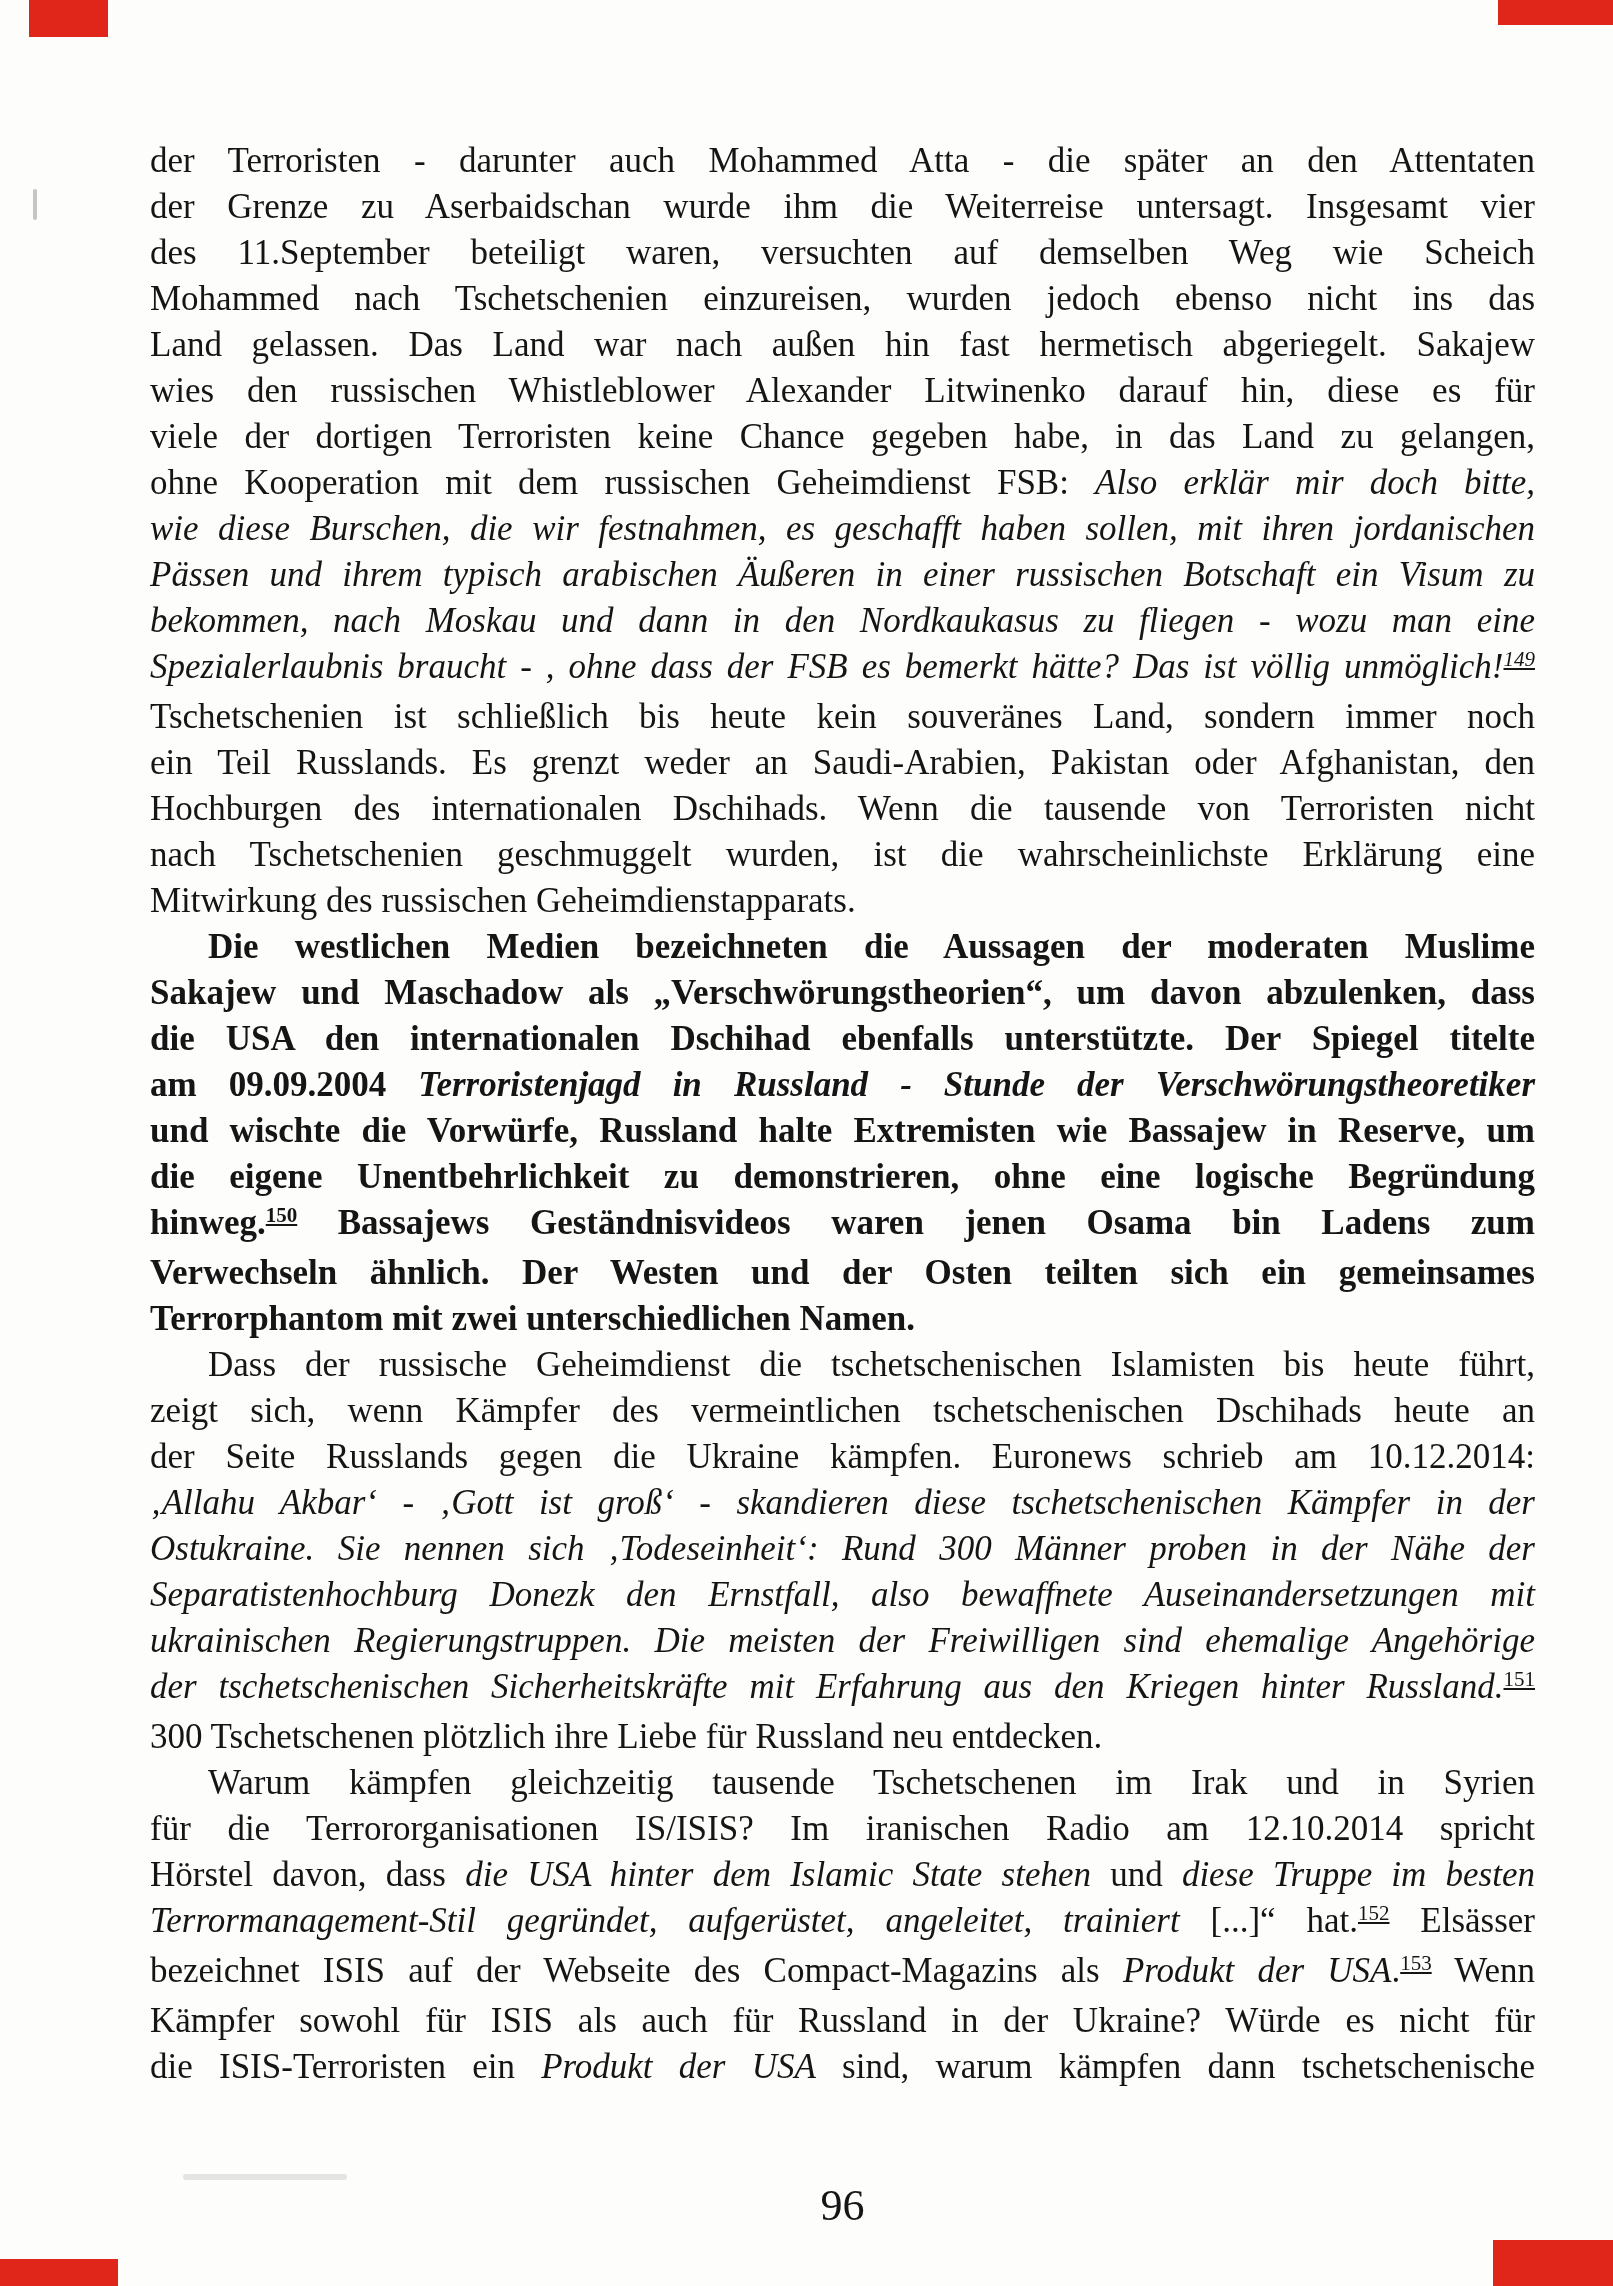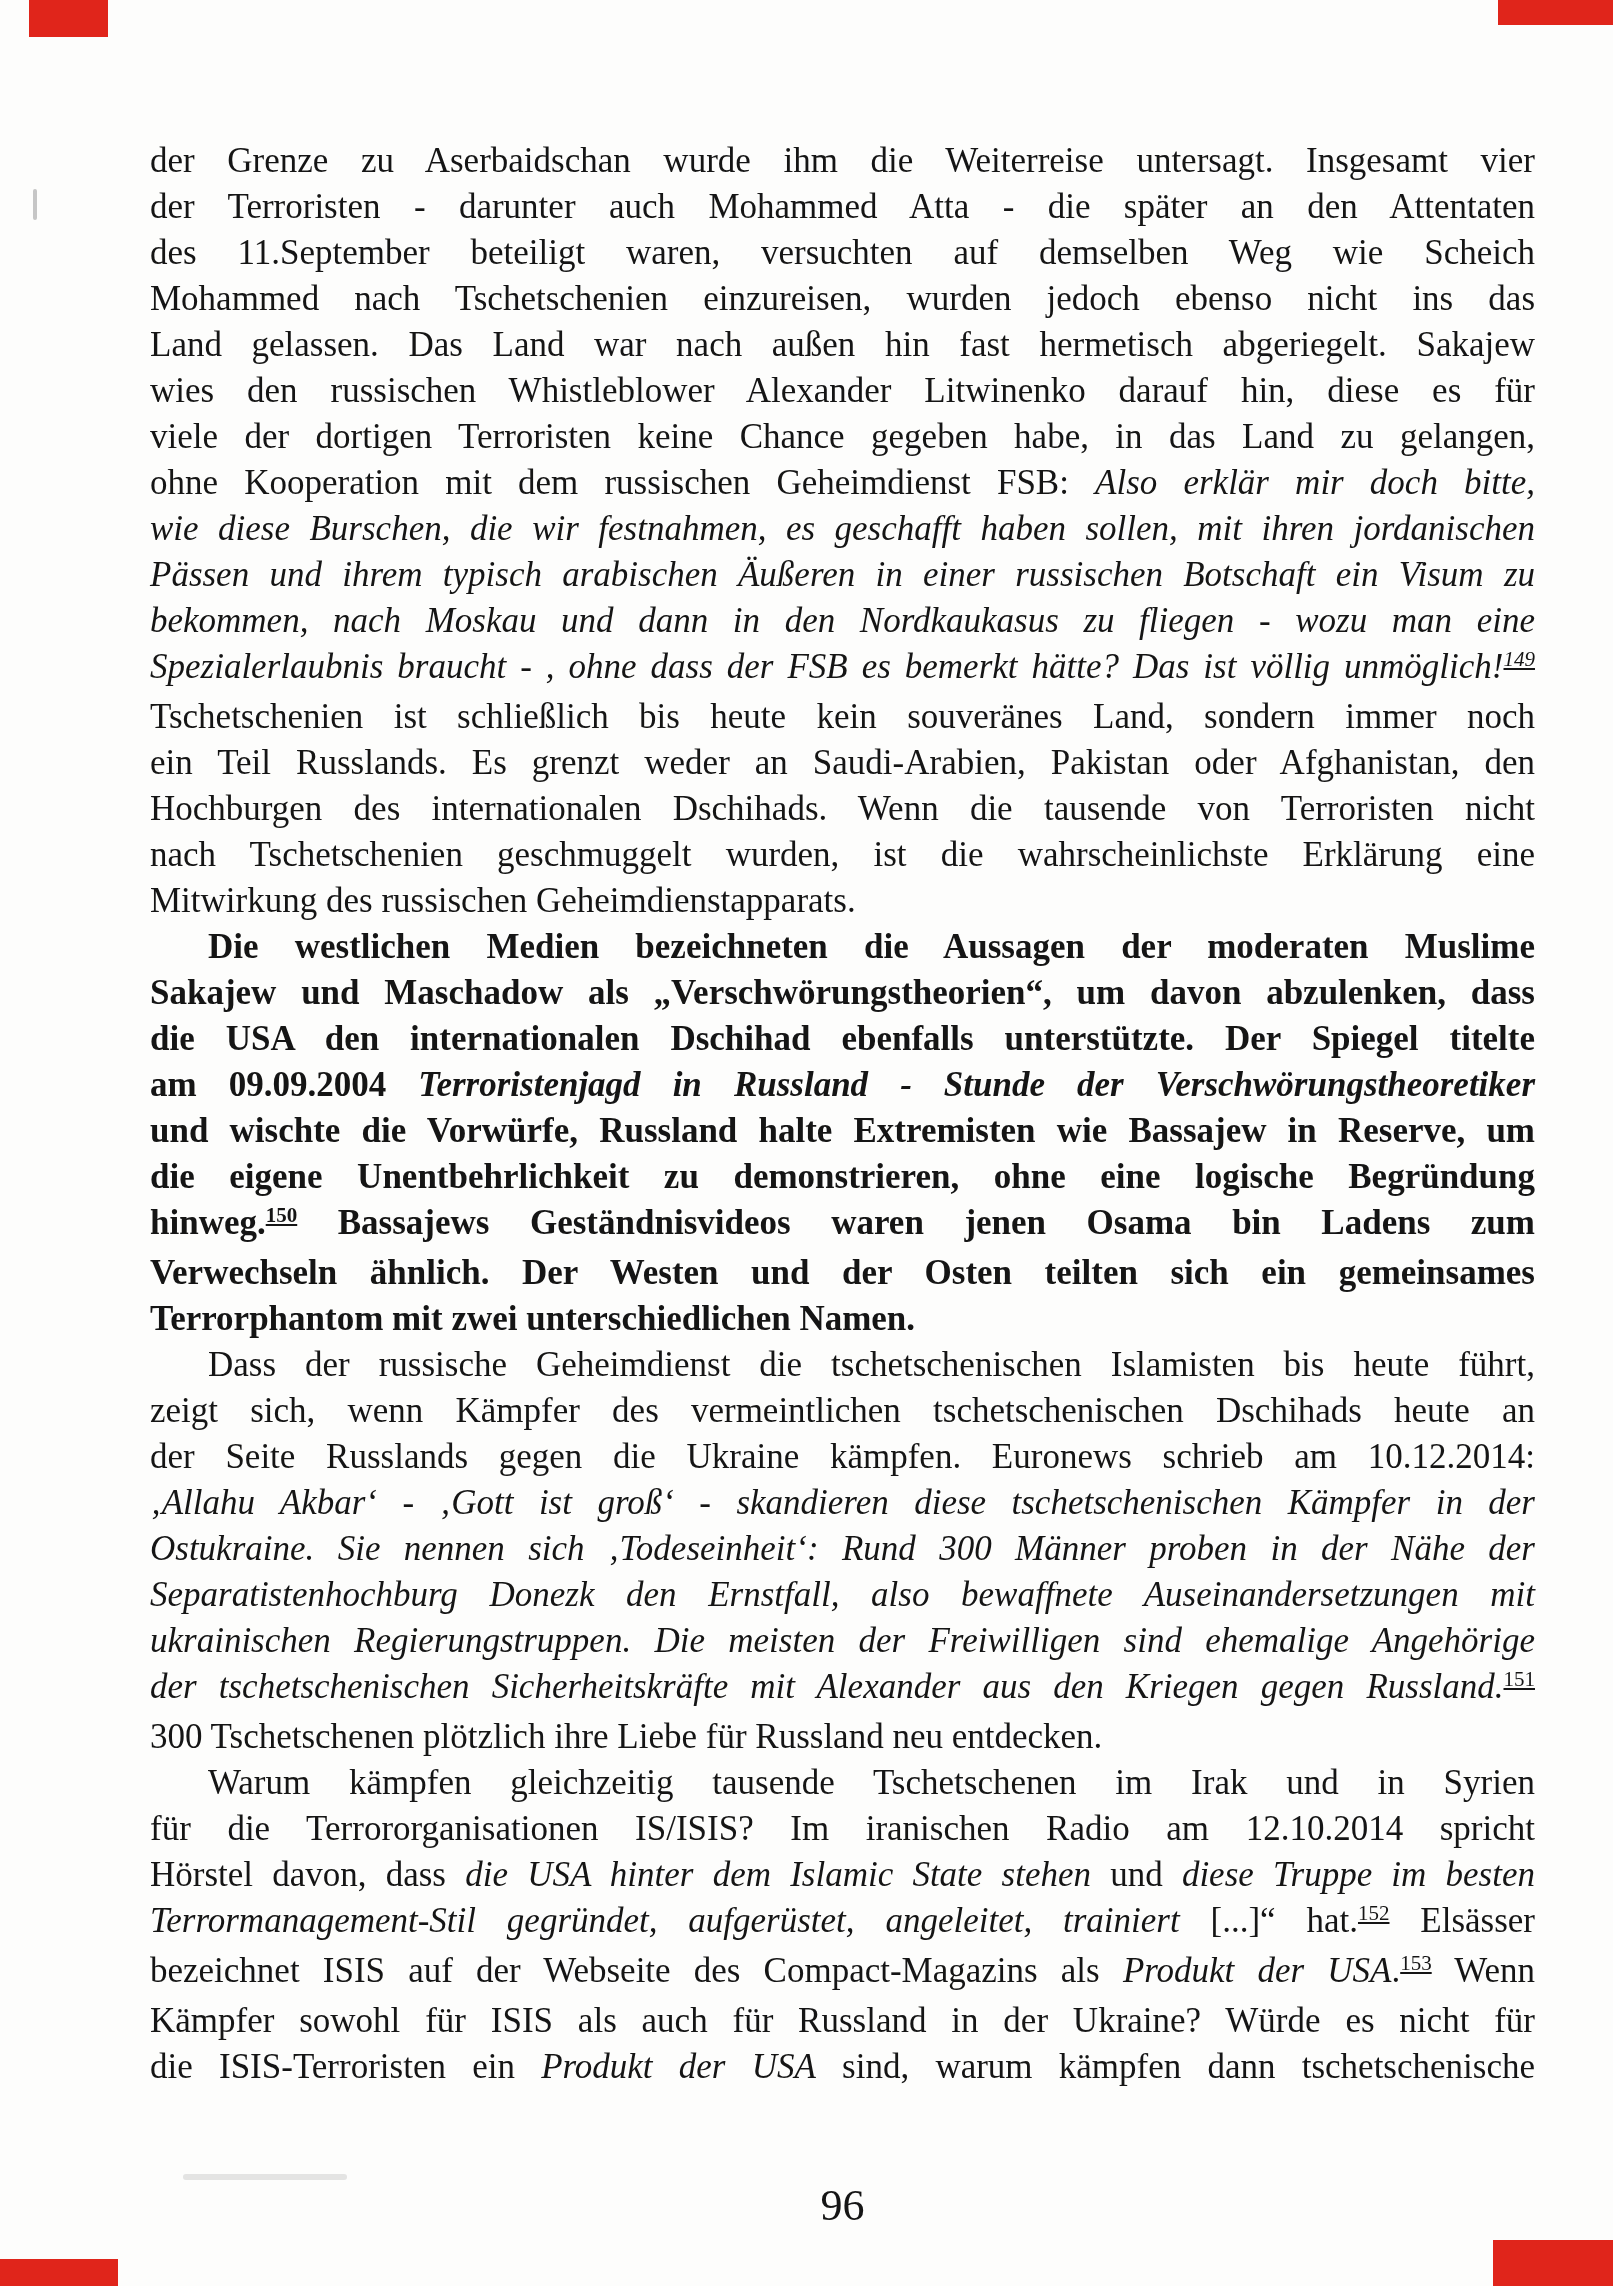--- a/index.html
+++ b/index.html
@@ -49,22 +49,22 @@
 <div class="page">
   <div class="corner-mark mark-tl" style="background: rgb(224, 37, 27);"></div>
   <div class="corner-mark mark-tr" style="background: rgb(224, 37, 27);"></div>
   <div class="corner-mark mark-bl" style="background: rgb(224, 37, 27);"></div>
   <div class="corner-mark mark-br" style="background: rgb(224, 37, 27);"></div>
 
   <div class="artifact-dash" style="background: rgb(198, 198, 198);"></div>
   <div class="artifact-smudge" style="background: rgb(198, 198, 198);"></div>
 
   <div class="text-block" style="color: rgb(21, 21, 21);">
+      <div class="line"><span>der Terroristen - darunter auch Mohammed Atta - die später an den Attentaten</span></div>
       <div class="line"><span>der Grenze zu Aserbaidschan wurde ihm die Weiterreise untersagt. Insgesamt vier</span></div>
-      <div class="line"><span>der Terroristen - darunter auch Mohammed Atta - die später an den Attentaten</span></div>
       <div class="line"><span>des 11.September beteiligt waren, versuchten auf demselben Weg wie Scheich</span></div>
       <div class="line"><span>Mohammed nach Tschetschenien einzureisen, wurden jedoch ebenso nicht ins das</span></div>
       <div class="line"><span>Land gelassen. Das Land war nach außen hin fast hermetisch abgeriegelt. Sakajew</span></div>
       <div class="line"><span>wies den russischen Whistleblower Alexander Litwinenko darauf hin, diese es für</span></div>
       <div class="line"><span>viele der dortigen Terroristen keine Chance gegeben habe, in das Land zu gelangen,</span></div>
       <div class="line"><span>ohne Kooperation mit dem russischen Geheimdienst FSB: </span><span class="it">Also erklär mir doch bitte,</span></div>
       <div class="line"><span class="it">wie diese Burschen, die wir festnahmen, es geschafft haben sollen, mit ihren jordanischen</span></div>
       <div class="line"><span class="it">Pässen und ihrem typisch arabischen Äußeren in einer russischen Botschaft ein Visum zu</span></div>
       <div class="line"><span class="it">bekommen, nach Moskau und dann in den Nordkaukasus zu fliegen - wozu man eine</span></div>
       <div class="line"><span class="it">Spezialerlaubnis braucht - , ohne dass der FSB es bemerkt hätte? Das ist völlig unmöglich!</span><span class="it sup">149</span></div>
@@ -82,21 +82,21 @@
       <div class="line bold"><span>hinweg.</span><span class="sup">150</span><span> Bassajews Geständnisvideos waren jenen Osama bin Ladens zum</span></div>
       <div class="line bold"><span>Verwechseln ähnlich. Der Westen und der Osten teilten sich ein gemeinsames</span></div>
       <div class="line bold end"><span>Terrorphantom mit zwei unterschiedlichen Namen.</span></div>
       <div class="line indent"><span>Dass der russische Geheimdienst die tschetschenischen Islamisten bis heute führt,</span></div>
       <div class="line"><span>zeigt sich, wenn Kämpfer des vermeintlichen tschetschenischen Dschihads heute an</span></div>
       <div class="line"><span>der Seite Russlands gegen die Ukraine kämpfen. Euronews schrieb am 10.12.2014:</span></div>
       <div class="line"><span class="it">‚Allahu Akbar‘ - ‚Gott ist groß‘ - skandieren diese tschetschenischen Kämpfer in der</span></div>
       <div class="line"><span class="it">Ostukraine. Sie nennen sich ‚Todeseinheit‘: Rund 300 Männer proben in der Nähe der</span></div>
       <div class="line"><span class="it">Separatistenhochburg Donezk den Ernstfall, also bewaffnete Auseinandersetzungen mit</span></div>
       <div class="line"><span class="it">ukrainischen Regierungstruppen. Die meisten der Freiwilligen sind ehemalige Angehörige</span></div>
-      <div class="line"><span class="it">der tschetschenischen Sicherheitskräfte mit Alexander aus den Kriegen gegen Russland.</span><span class="sup">151</span></div>
+      <div class="line"><span class="it">der tschetschenischen Sicherheitskräfte mit Erfahrung aus den Kriegen hinter Russland.</span><span class="sup">151</span></div>
       <div class="line end"><span>300 Tschetschenen plötzlich ihre Liebe für Russland neu entdecken.</span></div>
       <div class="line indent"><span>Warum kämpfen gleichzeitig tausende Tschetschenen im Irak und in Syrien</span></div>
       <div class="line"><span>für die Terrororganisationen IS/ISIS? Im iranischen Radio am 12.10.2014 spricht</span></div>
       <div class="line"><span>Hörstel davon, dass </span><span class="it">die USA hinter dem Islamic State stehen</span><span> und </span><span class="it">diese Truppe im besten</span></div>
       <div class="line"><span class="it">Terrormanagement-Stil gegründet, aufgerüstet, angeleitet, trainiert </span><span>[...]“ hat.</span><span class="sup">152</span><span> Elsässer</span></div>
       <div class="line"><span>bezeichnet ISIS auf der Webseite des Compact-Magazins als </span><span class="it">Produkt der USA</span><span>.</span><span class="sup">153</span><span> Wenn</span></div>
       <div class="line"><span>Kämpfer sowohl für ISIS als auch für Russland in der Ukraine? Würde es nicht für</span></div>
       <div class="line"><span>die ISIS-Terroristen ein </span><span class="it">Produkt der USA</span><span> sind, warum kämpfen dann tschetschenische</span></div>
     </div>
 

